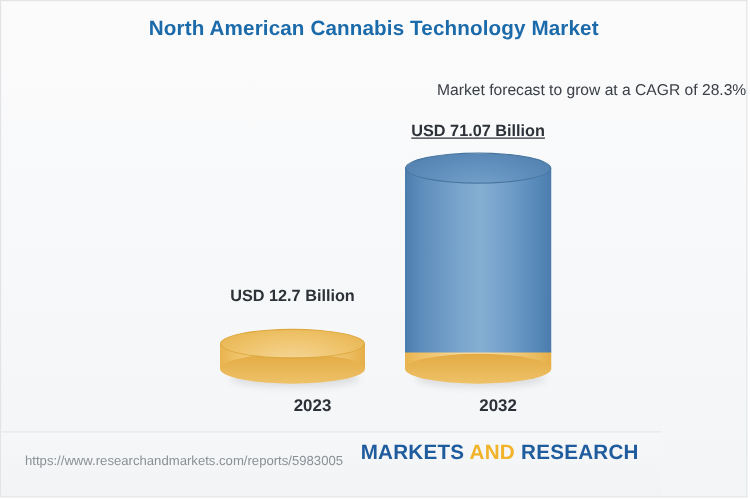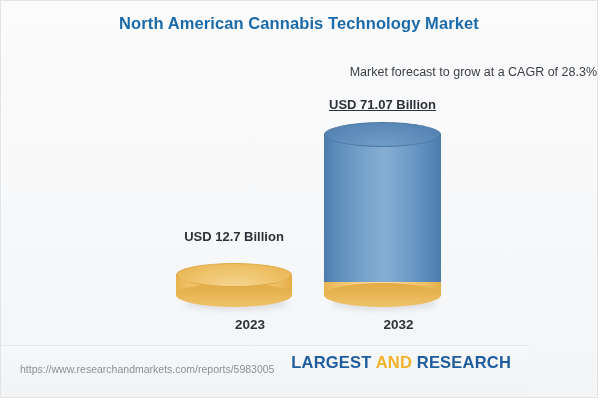--- a/index.html
+++ b/index.html
@@ -230,17 +230,17 @@
 
       <div class="cat-label" style="top:316px;">2032</div>
     </div>
 
   </div>
 
   <div class="footer">
     <div class="footer-url">https://www.researchandmarkets.com/reports/5983005</div>
 
     <div class="logo">
-      <div class="logo-main"><span>LARGEST </span><span class="logo-and">AND</span><span> RESEARCH</span></div>
+      <div class="logo-main"><span>MARKETS </span><span class="logo-and">AND</span><span> RESEARCH</span></div>
     </div>
   </div>
 
 </div>
 
 </body></html>

